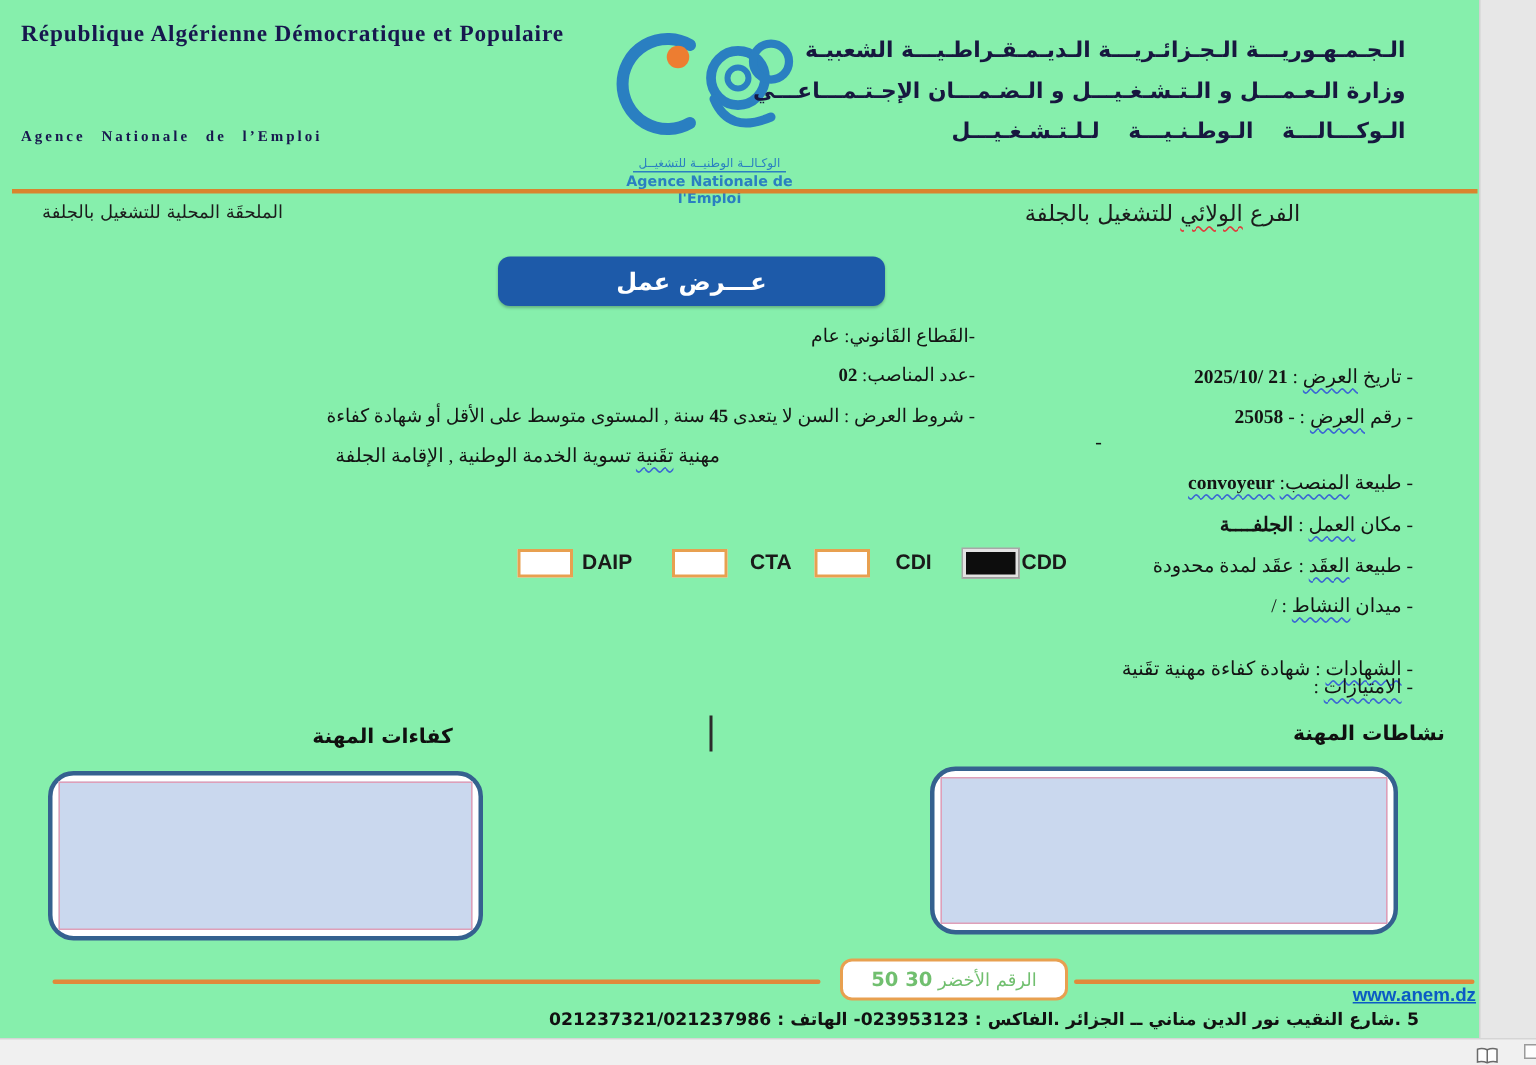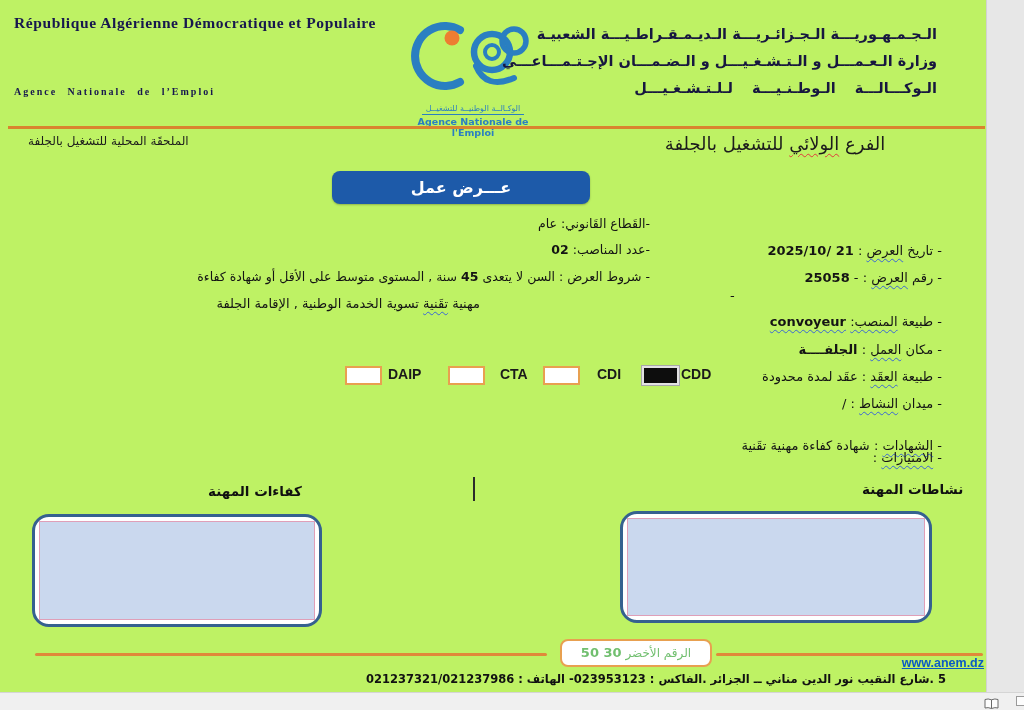--- a/index.html
+++ b/index.html
@@ -1,20 +1,20 @@
 <!DOCTYPE html>
 <html><head>
 <meta charset="utf-8">
 <style>
   * { margin:0; padding:0; box-sizing:border-box; }
   html,body { width:1024px; height:710px; overflow:hidden; background:#e7e7e7; }
   #screen { position:relative; width:1024px; height:710px; font-family:"DejaVu Sans", sans-serif; }
 
   
-  .page { position:absolute; left:0; top:0; width:986px; height:692px; background:#bef264; }
+  .page { position:absolute; left:0; top:0; width:986px; height:692px; background:#86efac; }
   .outside-strip { position:absolute; left:986px; top:0; width:38px; height:692px; background:#e7e7e7; border-left:1px solid #d2d2d2; }
   .status-bar { position:absolute; left:0; top:692px; width:1024px; height:18px; background:#f0f0f0; border-top:1px solid #d5d5d5; }
   .book-icon { position:absolute; left:984px; top:695px; cursor:pointer; }
   .partial-icon { position:absolute; left:1016px; top:696px; width:10px; height:10px; border:1px solid #9a9a9a; background:#fdfdfd; }
 
   
   .fr-head { position:absolute; left:14px; color:#17174e; font-family:"Liberation Serif", serif; font-weight:bold; }
   .fr1 { top:14px; font-size:15.5px; letter-spacing:0.6px; }
   .fr2 { top:60px; font-size:13.5px; }
   .fr3 { top:86px; font-size:10px; letter-spacing:2px; word-spacing:6px; }
@@ -26,29 +26,29 @@
   .logo { position:absolute; left:398px; top:20px; width:150px; text-align:center; }
   .logo-captions { margin-top:-2px; }
   .logo-ar { display:inline-block; color:#2a7fc1; font-size:8px; direction:rtl; border-bottom:1.5px solid #2a7fc1; padding:0 4px 1px; }
   .logo-fr { color:#2a7fc1; font-size:9.5px; font-weight:bold; margin-top:1px; }
 
   .orange-rule { position:absolute; left:8px; top:126px; width:977px; height:2.5px; background:#d9842e; }
 
   
   .sub { position:absolute; direction:rtl; font-size:12px; color:#1c1c1c; }
   .sub-left { left:28px; top:134px; }
-  .sub-right { left:660px; top:133px; width:230px; text-align:center; font-size:18px; }
+  .sub-right { left:660px; top:133px; width:230px; text-align:center; font-size:15px; }
 
   
   .banner { position:absolute; left:332px; top:171px; width:258px; height:33px; background:#1d5aa9; border-radius:8px;
             color:#ffffff; font-weight:bold; font-size:16px; text-align:center; line-height:33px; direction:rtl;
             box-shadow:0 1px 2px rgba(0,0,0,0.25); }
 
   
-  .line { position:absolute; direction:rtl; text-align:right; white-space:nowrap; color:#141414; font-size:13px; }
+  .line { position:absolute; direction:rtl; text-align:right; white-space:nowrap; color:#141414; font-size:13px;font-family:Liberation Serif, serif; }
   .rcol { right:44px; }
   .lcol { right:336px; font-size:12.5px; }
   .b { font-weight:bold; }
   .sqb { text-decoration-line:underline; text-decoration-style:wavy; text-decoration-color:#3a66d4; text-decoration-thickness:1px; text-underline-offset:3px; }
   .sqr { text-decoration-line:underline; text-decoration-style:wavy; text-decoration-color:#e03b3b; text-decoration-thickness:1px; text-underline-offset:3px; }
   .stray-dash { position:absolute; left:730px; top:288px; font-size:13px; color:#141414; }
 
   
   .cb { position:absolute; top:366px; width:37px; height:19px; background:#ffffff; border:2px solid #e8a050; cursor:pointer; }
   .cb.checked { background:#0d0d0d; border:2px solid #e2e2e2; box-shadow:0 0 0 1px #a8a8a8; }

